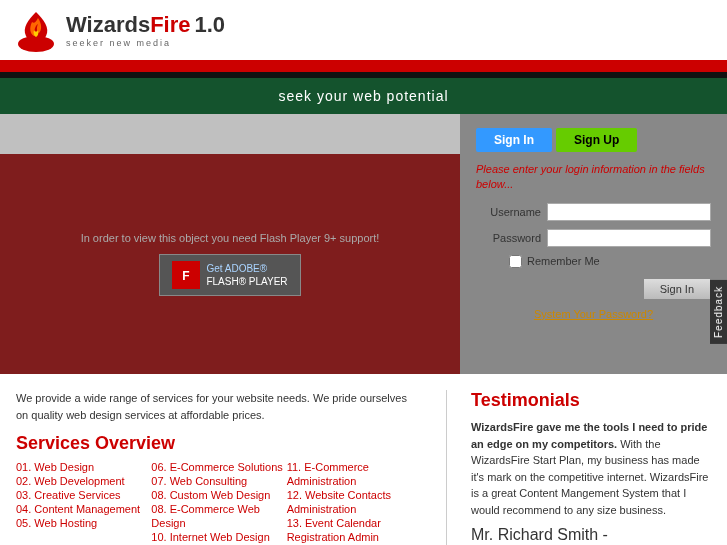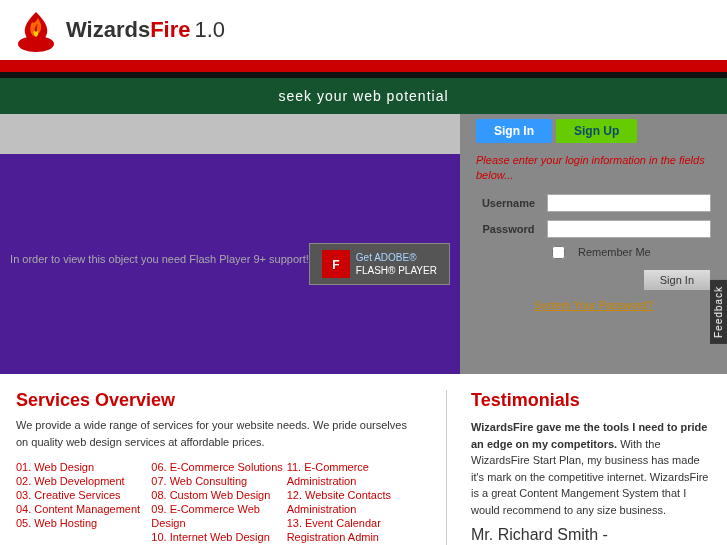--- a/index.html
+++ b/index.html
@@ -11,21 +11,21 @@
       padding: 8px 12px;
       display: flex;
       align-items: center;
       border-bottom: 4px solid #cc0000;
     }
     #logo-area { display: flex; align-items: center; gap: 6px; }
     .logo-flame { width: 48px; height: 44px; }
     .logo-text-area { display: flex; flex-direction: column; }
     .logo-wizards { font-size: 22px; font-weight: bold; color: #333; }
     .logo-wizards span.fire { color: #cc0000; }
-    .logo-version { font-size: 22px; color: #333; font-weight: normal; }
+    .logo-version { font-size: 22px; color: #333; font-weight: bold; }
     .logo-tagline { font-size: 9px; color: #666; letter-spacing: 2px; text-transform: lowercase; }
 
     
     #red-bar { background: #cc0000; height: 8px; }
 
     
     #banner {
       background: #14532d;
       text-align: center;
       padding: 10px;
@@ -36,27 +36,27 @@
 
     
     #main-content {
       display: flex;
       background: #c0c0c0;
       min-height: 230px;
     }
 
     
     #flash-panel {
-      background: #4c1d95;
+      background: #7f1d1d;
       width: 460px;
       min-height: 220px;
       display: flex;
       align-items: center;
       justify-content: center;
-      flex-direction: row;
+      flex-direction: column;
       position: relative;
       margin-top: 40px;
     }
     #flash-message {
       color: #aaa;
       font-size: 11px;
       margin-bottom: 10px;
       text-align: center;
     }
     #flash-icon-area {
@@ -85,40 +85,40 @@
     }
     #flash-icon-area span em {
       font-style: normal;
       color: #aad4ff;
     }
 
     
     #login-panel {
       background: #888;
       flex: 1;
-      padding: 5px 16px;
+      padding: 14px 16px;
     }
     #login-tabs {
       display: flex;
       gap: 4px;
       margin-bottom: 10px;
     }
     .tab-signin {
       background: #3399ff;
       color: #fff;
       padding: 5px 18px;
       font-size: 12px;
       font-weight: bold;
       cursor: pointer;
       border: none;
       border-radius: 2px;
     }
     .tab-signup {
       background: #66cc00;
-      color: #0c4a6e;
+      color: #000000;
       padding: 5px 18px;
       font-size: 12px;
       font-weight: bold;
       cursor: pointer;
       border: none;
       border-radius: 2px;
     }
     #login-prompt {
       color: #cc0000;
       font-size: 11px;
@@ -129,37 +129,37 @@
     .form-row {
       display: flex;
       align-items: center;
       margin-bottom: 8px;
       gap: 6px;
     }
     .form-label {
       color: #333;
       font-size: 11px;
       width: 65px;
-      text-align: center;
-      font-weight: bold;
+      text-align: right;
+      font-weight: normal;
     }
     .form-input {
       flex: 1;
       height: 18px;
       border: 1px solid #aaa;
       background: #fff;
       font-size: 11px;
       padding: 1px 3px;
     }
     #remember-row {
       display: flex;
       align-items: center;
-      gap: 13px;
-      margin-bottom: 10px;
-      margin-left: 76px;
+      gap: 5px;
+      margin-bottom: 10px;
+      margin-left: 33px;
     }
     #remember-row label { font-size: 11px; color: #333; }
     #signin-btn-row {
       display: flex;
       justify-content: flex-end;
       margin-bottom: 8px;
     }
     .signin-button {
       background: linear-gradient(to bottom, #ddd, #bbb);
       border: 1px solid #888;
@@ -287,20 +287,21 @@
       <path d="M20 14 C17 20 18 26 22 28 C23 28.5 24 27 23 25 C22 22 23 18 26 16 C24 20 25 24 27 25 C30 22 30 16 26 10 C24 14 22 16 20 14Z" fill="#ff6600"></path>
       <path d="M22 22 C21 25 22 28 24 29 C26 28 27 25 26 22 C25 24 23 24 22 22Z" fill="#ffcc00"></path>
     </svg>
     <div class="logo-text-area">
       <div style="display:flex;align-items:center;">
         <span class="logo-wizards">
           <span>Wizards</span><span class="fire">Fire</span>
         </span>
         <span class="logo-version" style="margin-left:4px;">1.0</span>
       </div>
+      <span class="logo-tagline">seeker new media</span>
     </div>
   </div>
 </div>
 
 <div id="red-bar"></div>
 
 <div style="background:#111;height:6px;"></div>
 
 <div id="banner">
   <span>seek your web potential</span>
@@ -348,26 +349,26 @@
     <a id="forgot-link">System Your Password?</a>
   </div>
 
 </div>
 
 <div id="feedback-tab">Feedback</div>
 
 <div id="bottom-section">
 
   <div id="services-col">
+    <div id="services-desc">We provide a wide range of services for your website needs. We pride ourselves on quality web design services at affordable prices.</div>
     <div id="services-title">Services Overview</div>
-    <div id="services-desc">We provide a wide range of services for your website needs. We pride ourselves on quality web design services at affordable prices.</div>
     <div id="services-grid">
 
     <div><a class="service-item" href="#">01. Web Design</a><br><a class="service-item" href="#">02. Web Development</a><br><a class="service-item" href="#">03. Creative Services</a><br><a class="service-item" href="#">04. Content Management</a><br><a class="service-item" href="#">05. Web Hosting</a><br></div>
-        <div><a class="service-item" href="#">06. E-Commerce Solutions</a><br><a class="service-item" href="#">07. Web Consulting</a><br><a class="service-item" href="#">08. Custom Web Design</a><br><a class="service-item" href="#">09. E-Commerce Web Design</a><br><a class="service-item" href="#">10. Internet Web Design</a><br></div>
+        <div><a class="service-item" href="#">06. E-Commerce Solutions</a><br><a class="service-item" href="#">07. Web Consulting</a><br><a class="service-item" href="#">08. Custom Web Design</a><br><a class="service-item" href="#">08. E-Commerce Web Design</a><br><a class="service-item" href="#">10. Internet Web Design</a><br></div>
         <div><a class="service-item" href="#">11. E-Commerce Administration</a><br><a class="service-item" href="#">12. Website Contacts Administration</a><br><a class="service-item" href="#">13. Event Calendar Registration Admin</a><br><a class="service-item" href="#">14. Biography Administration</a><br><a class="service-item" href="#">15. Custom Modules</a><br></div>
       </div>
   </div>
 
   <div id="section-divider"></div>
 
   <div id="testimonials-col">
     <div id="testimonials-title">Testimonials</div>
     <div id="testimonial-text">
       <strong>WizardsFire gave me the tools I need to pride an edge on my competitors.</strong><span> With the WizardsFire Start Plan, my business has made it's mark on the competitive internet. WizardsFire is a great Content Mangement System that I would recommend to any size business.</span>

